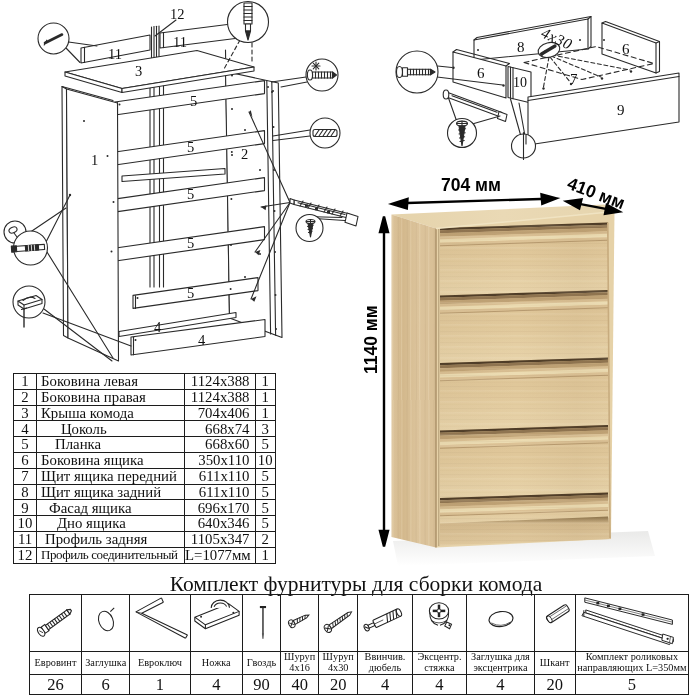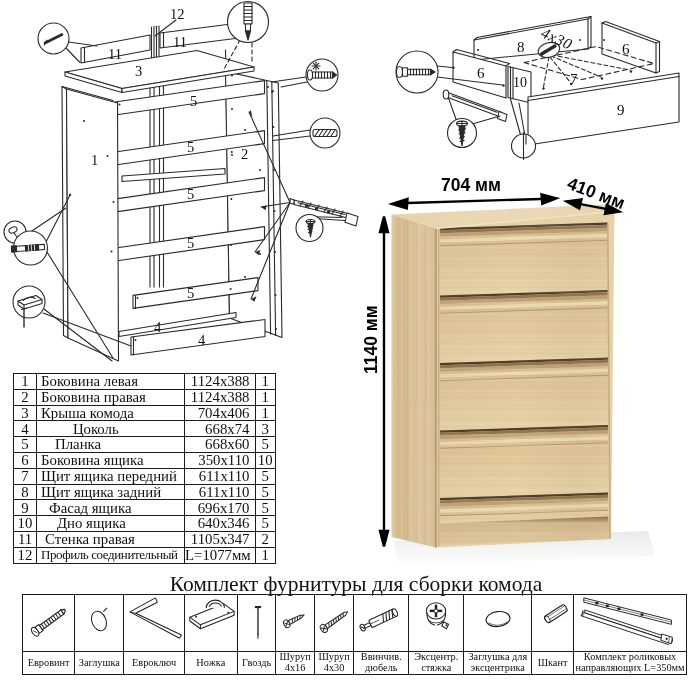--- a/index.html
+++ b/index.html
@@ -6,21 +6,21 @@
   #page{position:relative;width:689px;height:700px;background:#ffffff;overflow:hidden;
         font-family:"Liberation Serif",serif;}
   .abs{position:absolute;}
   table{border-collapse:collapse;table-layout:fixed;}
   #ptable{left:13px;top:373px;}
   #ptable td{border:1.4px solid #1c1c1c;font-size:14.8px;line-height:14.5px;height:14.8px;
              padding:0;white-space:nowrap;overflow:hidden;color:#111;}
   #ptable td.c{text-align:center;}
   #ptable td.n{padding-left:4px;margin-top:8px;}
   #ptable td.s{text-align:right;padding-right:5px;}
-  #htable{left:22px;top:594px;}
+  #htable{left:29px;top:594px;}
   #htable td{border:1.4px solid #1c1c1c;padding:0;text-align:center;vertical-align:middle;color:#111;}
   #htable td.lbl{font-size:10.3px;line-height:10.6px;height:22px;}
   #htable td.num{font-size:16.5px;height:19px;line-height:17.5px;}
   #htable td.ico{height:52px;}
   #title{left:0;top:571.5px;width:712px;text-align:center;font-size:21.5px;color:#111;}
 </style>
 </head>
 <body>
 <div id="page">
 
@@ -489,21 +489,21 @@
           <td class="c">1</td>
         </tr>
   <tr>
           <td class="c">3</td>
           <td class="n">Крыша комода</td>
           <td class="s">704x406</td>
           <td class="c">1</td>
         </tr>
   <tr>
           <td class="c">4</td>
-          <td class="n" style="padding-left:36px">Цоколь</td>
+          <td class="n" style="padding-left:24px">Цоколь</td>
           <td class="s">668x74</td>
           <td class="c">3</td>
         </tr>
   <tr>
           <td class="c">5</td>
           <td class="n" style="padding-left:18px">Планка</td>
           <td class="s">668x60</td>
           <td class="c">5</td>
         </tr>
   <tr>
@@ -531,21 +531,21 @@
           <td class="c">5</td>
         </tr>
   <tr>
           <td class="c">10</td>
           <td class="n" style="padding-left:20px">Дно ящика</td>
           <td class="s">640x346</td>
           <td class="c">5</td>
         </tr>
   <tr>
           <td class="c">11</td>
-          <td class="n" style="padding-left:8px">Стенка правая</td>
+          <td class="n" style="padding-left:8px">Профиль задняя</td>
           <td class="s">1105x347</td>
           <td class="c">2</td>
         </tr>
   <tr>
           <td class="c">12</td>
           <td class="n" style="font-size:13px;letter-spacing:-0.4px">Профиль соединительный</td>
           <td style="padding-left:0">L=1077мм</td>
           <td class="c">1</td>
         </tr>
 </tbody>
@@ -711,16 +711,30 @@
     <td class="lbl">Ножка</td>
           <td class="lbl">Гвоздь</td>
           <td class="lbl">Шуруп<br>4х16</td>
     <td class="lbl">Шуруп<br>4х30</td>
           <td class="lbl">Ввинчив.<br>дюбель</td>
           <td class="lbl">Эксцентр.<br>стяжка</td>
     <td class="lbl">Заглушка для<br>эксцентрика</td>
           <td class="lbl">Шкант</td>
           <td class="lbl">Комплект роликовых<br>направляющих L=350мм</td>
   </tr>
+  <tr>
+    <td class="num">26</td>
+          <td class="num">6</td>
+          <td class="num">1</td>
+          <td class="num">4</td>
+    <td class="num">90</td>
+          <td class="num">40</td>
+          <td class="num">20</td>
+          <td class="num">4</td>
+    <td class="num">4</td>
+          <td class="num">4</td>
+          <td class="num">20</td>
+          <td class="num">5</td>
+  </tr>
 </tbody>
     </table>
 
 </div>
 
 </body></html>

